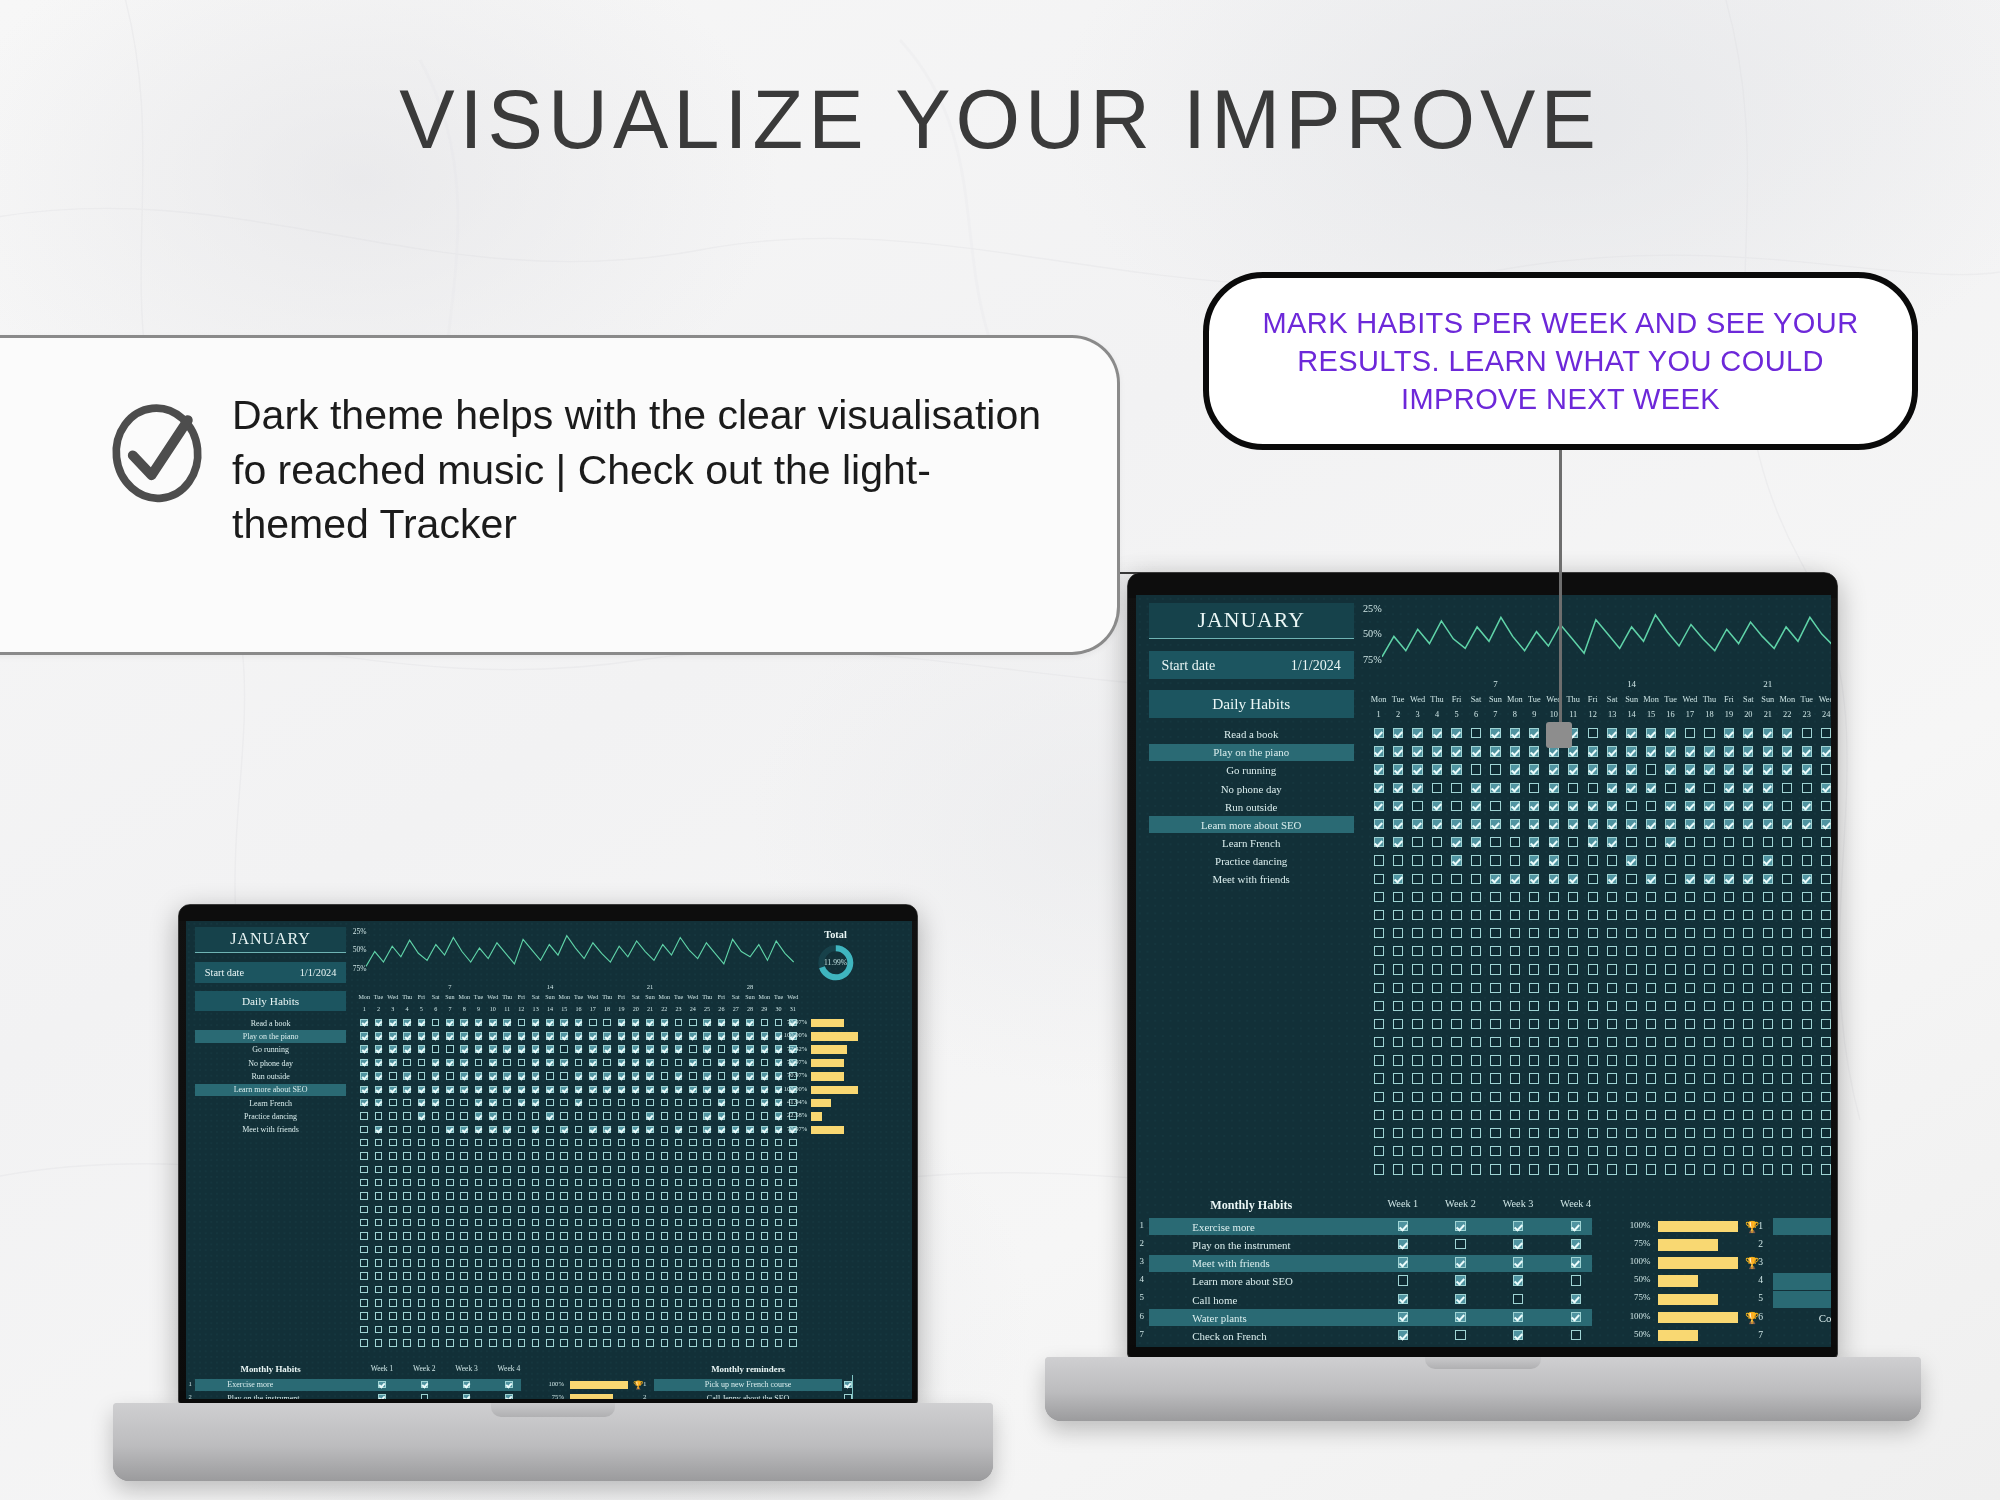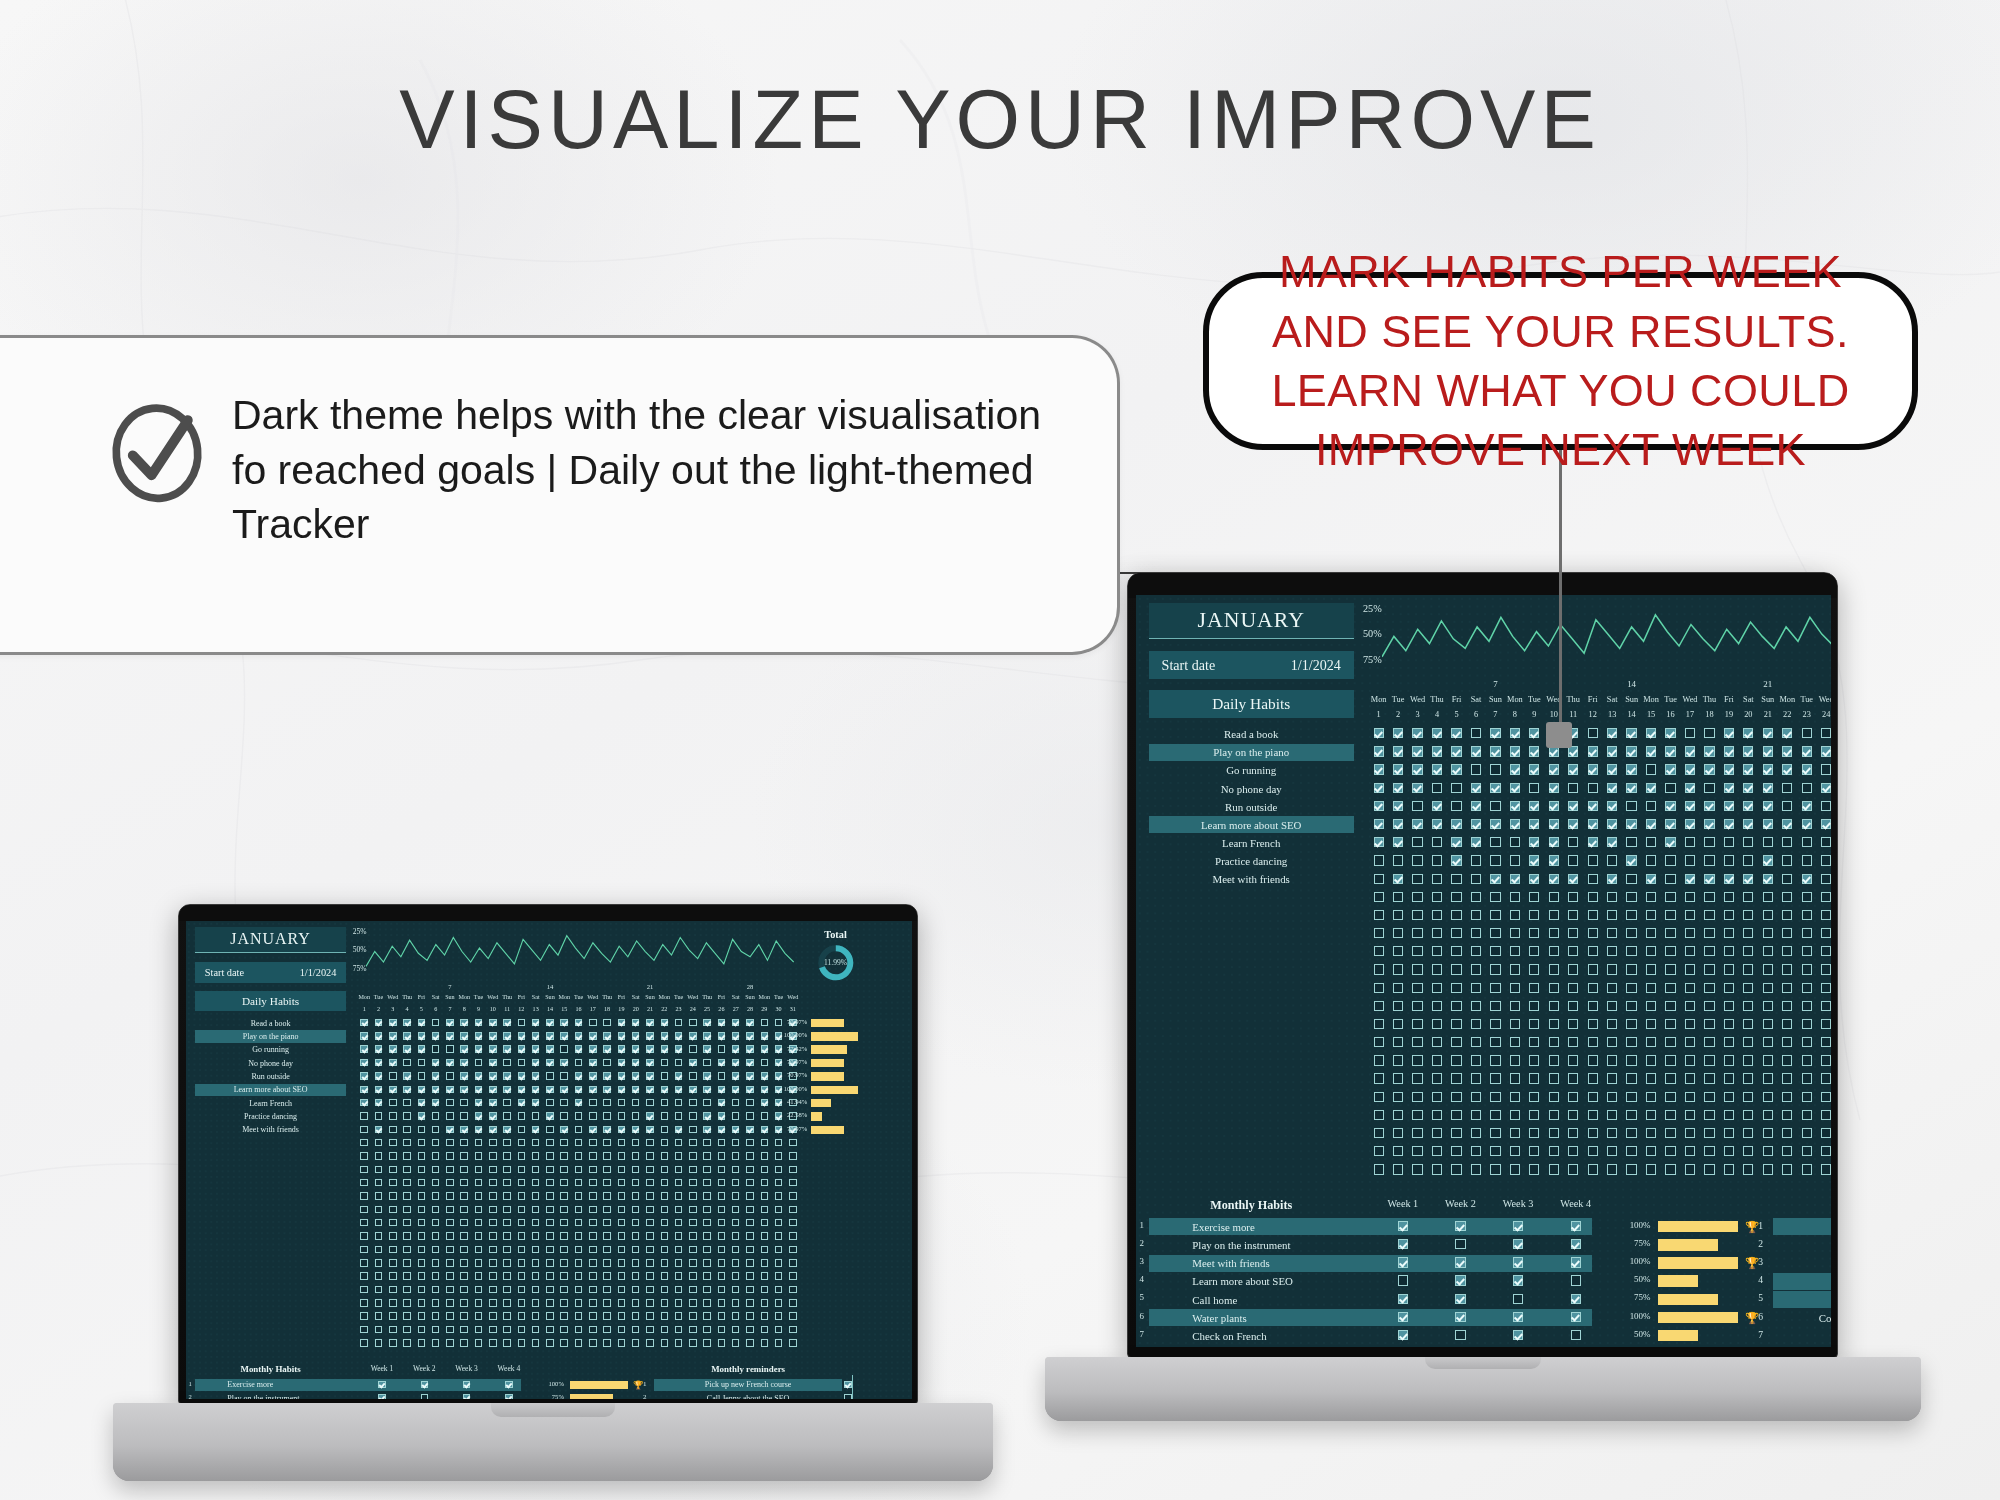--- a/index.html
+++ b/index.html
@@ -40,21 +40,21 @@
     margin-top:10px; font-size:41px; line-height:1.33; color:#1b1b1b; font-weight:300;
     font-family:"Liberation Sans", sans-serif;
   }
 
   
   .bubble{
     position:absolute; left:1203px; top:272px; width:715px; height:178px;
     background:#fff; border:6px solid #0a0a0a; border-radius:60px;
     display:flex; align-items:center; justify-content:center; text-align:center;
   }
-  .bubble-text{ font-size:45px; line-height:1.32; color:#b91c1c; letter-spacing:.4px; padding:0 30px; }
+  .bubble-text{ font-size:29px; line-height:1.32; color:#6d28d9; letter-spacing:.4px; padding:0 30px; }
   .connector-line{ position:absolute; left:1559px; top:450px; width:3px; height:285px; background:#6e6e6e; }
   .connector-dot{ position:absolute; left:1546px; top:722px; width:26px; height:26px; background:#8d8d8d; border-radius:3px; }
 
   
   .laptop{ position:absolute; }
   .screen-bezel{
     background:linear-gradient(180deg,#111 0%,#0b0b0b 100%);
     border:1px solid #3a3a3a; border-radius:14px 14px 4px 4px; overflow:hidden;
     box-shadow:0 8px 28px rgba(0,0,0,.30);
   }
@@ -1845,15 +1845,15 @@
 <div class="bubble">
   <div class="bubble-text">MARK HABITS PER WEEK AND SEE YOUR RESULTS. LEARN WHAT YOU COULD IMPROVE NEXT WEEK</div>
 </div>
 
 <div class="feature-card">
   <svg class="check-icon" viewBox="0 0 100 100">
     <ellipse cx="50" cy="52" rx="37" ry="41" fill="none" stroke="#4d4d4d" stroke-width="7" stroke-linecap="round" transform="rotate(-6 50 52)"></ellipse>
     <path d="M28 54 L45 72 L78 22" fill="none" stroke="#4d4d4d" stroke-width="9" stroke-linecap="round" stroke-linejoin="round"></path>
   </svg>
   <div class="feature-text">
-    <div class="feature-body">Dark theme helps with the clear visualisation fo reached goals | Daily out the light-themed Tracker</div>
+    <div class="feature-body">Dark theme helps with the clear visualisation fo reached music | Check out the light-themed Tracker</div>
   </div>
 </div>
 
 </body></html>

